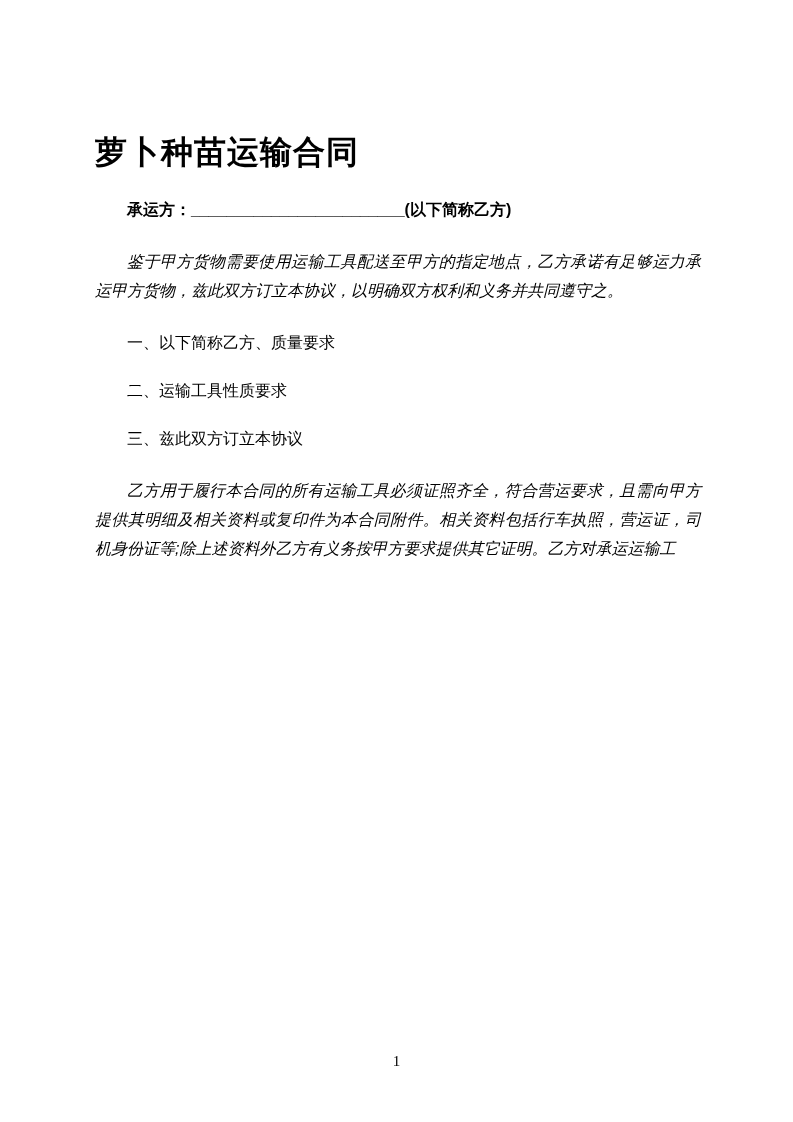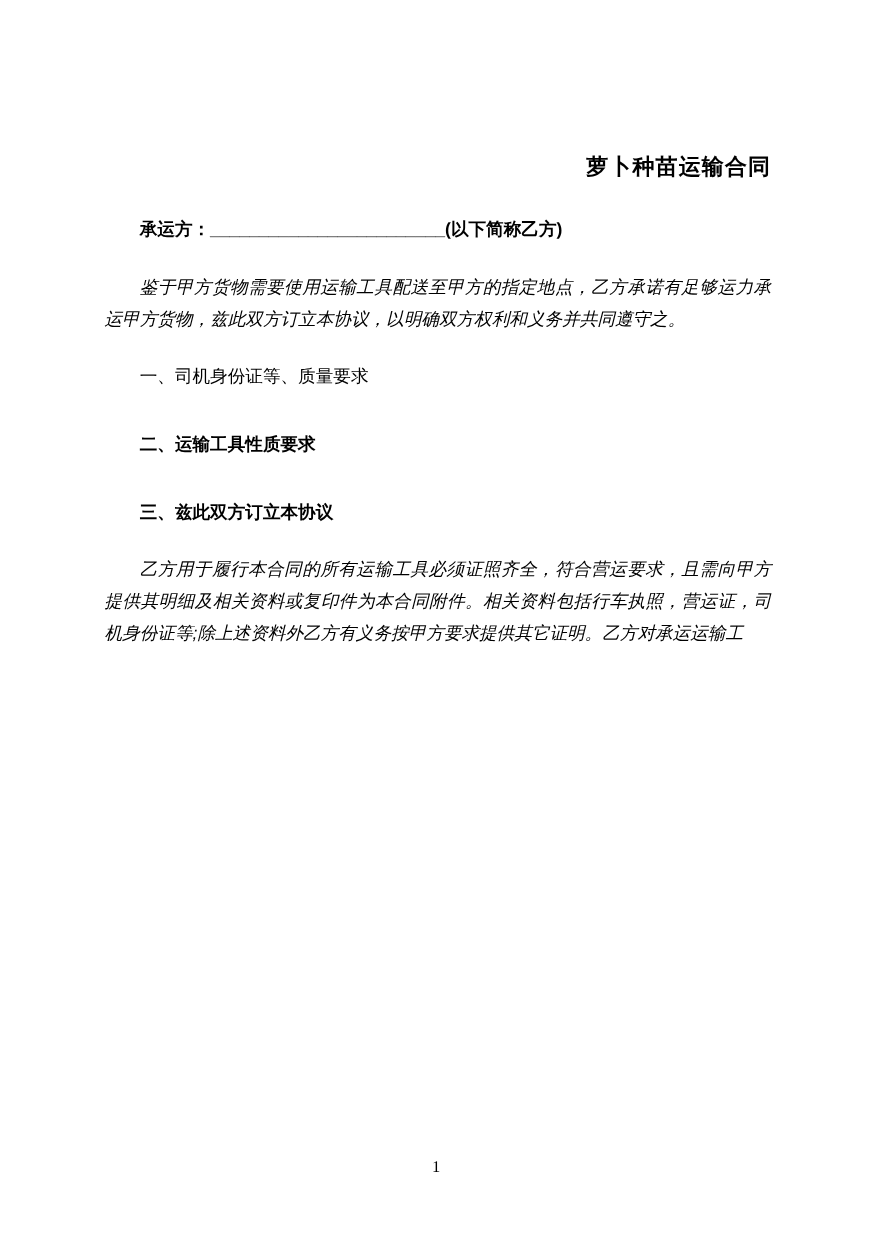--- a/index.html
+++ b/index.html
@@ -19,40 +19,40 @@
   }
   .content {
     position: absolute;
     left: 95px;
     top: 0;
     width: 606px;
   }
   .doc-title {
     margin: 0;
     padding-top: 135px;
-    font-size: 20px;
+    font-size: 32px;
     line-height: 34px;
     font-weight: bold;
-    text-align: right;
+    text-align: left;
     letter-spacing: 1px;
   }
   .line, .para, .heading {
     margin: 23px 0 0 0;
     font-size: 16px;
     line-height: 29px;
     text-indent: 2em;
   }
   .para {
     text-align: justify;
     text-justify: inter-ideograph;
     font-style: italic;
   }
   .party-first { margin-top: 118px; }
   .party-second { margin-top: 26px; font-weight: bold; }
-  .tight { margin-top: 33px; font-weight: bold; }
+  .tight { margin-top: 19px; }
   .page-number {
     position: absolute;
     left: 0;
     top: 1051px;
     width: 793px;
     text-align: center;
     font-size: 15px;
     line-height: 20px;
     font-family: "Liberation Serif", "DejaVu Serif", serif;
   }
@@ -64,21 +64,21 @@
   <div class="content">
 
     <h1 class="doc-title">萝卜种苗运输合同</h1>
 
 
     <div class="line party-second">承运方：________________________(以下简称乙方)</div>
 
     <div class="para">鉴于甲方货物需要使用运输工具配送至甲方的指定地点，乙方承诺有足够运力承运甲方货物，兹此双方订立本协议，以明确双方权利和义务并共同遵守之。</div>
 
 
-    <div class="heading">一、司机身份证等、质量要求</div>
+    <div class="heading">一、以下简称乙方、质量要求</div>
 
 
     <div class="heading tight">二、运输工具性质要求</div>
 
 
     <div class="heading tight">三、兹此双方订立本协议</div>
 
     <div class="para">乙方用于履行本合同的所有运输工具必须证照齐全，符合营运要求，且需向甲方提供其明细及相关资料或复印件为本合同附件。相关资料包括行车执照，营运证，司机身份证等;除上述资料外乙方有义务按甲方要求提供其它证明。乙方对承运运输工</div>
 
   </div>

